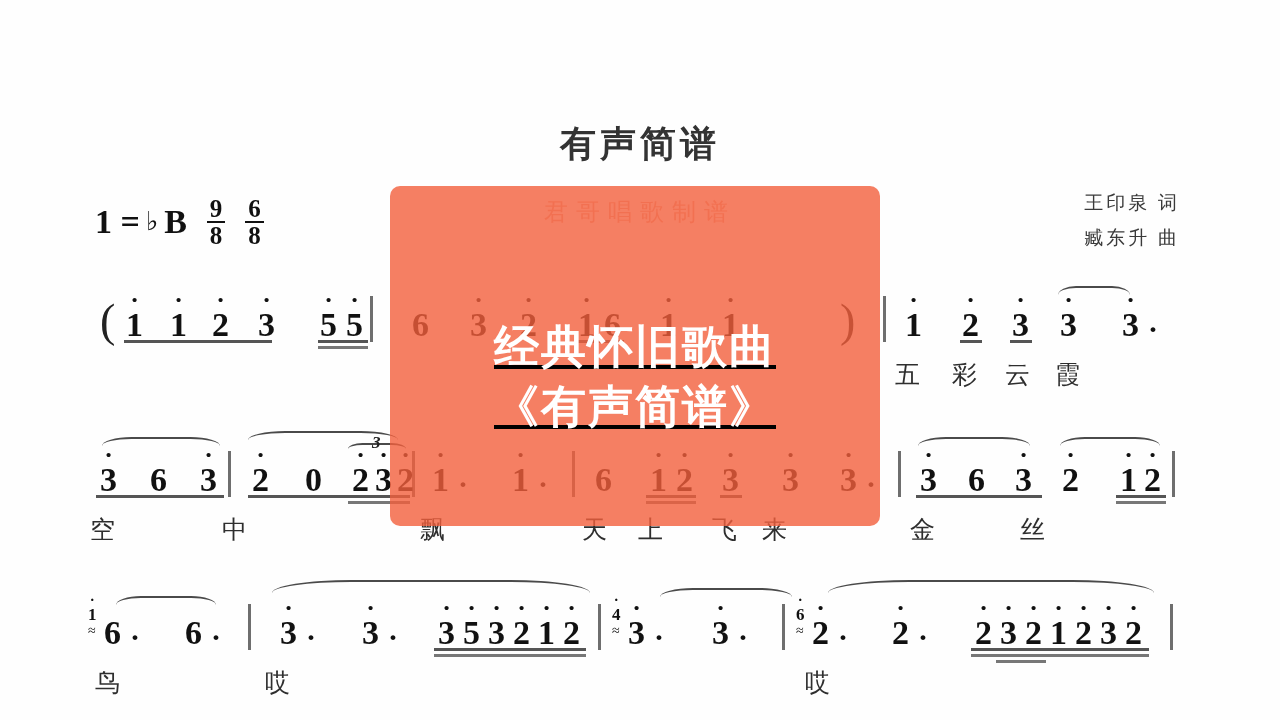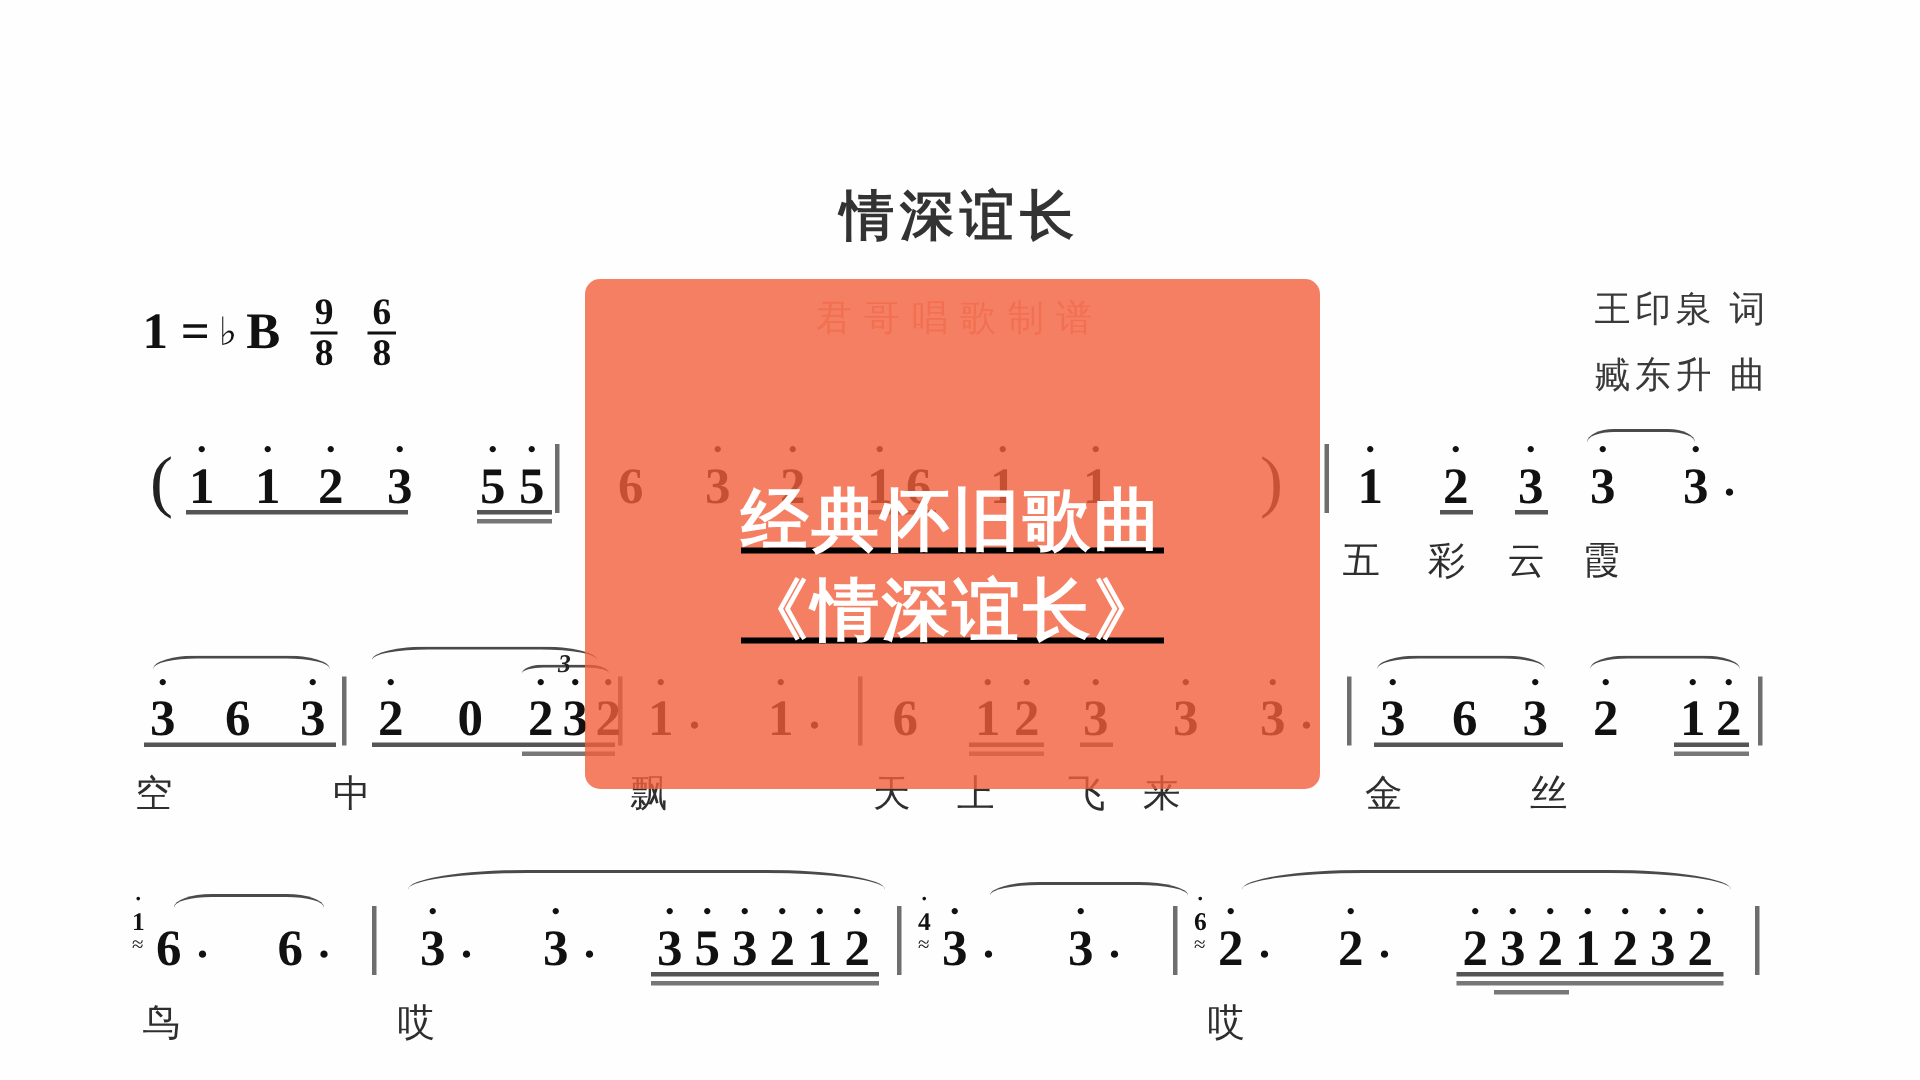--- a/index.html
+++ b/index.html
@@ -41,21 +41,21 @@
     font-size:25px;font-weight:700;margin-left:14px;
     font-family:"Liberation Serif","DejaVu Serif",serif;
   }
   .ts .num{display:block;padding:0 3px;}
   .ts .den{display:block;border-top:2.5px solid #111;padding:0 3px;}
 
   .credits{
     position:absolute;right:100px;top:185px;
     text-align:right;
     font-family:"Liberation Serif","DejaVu Serif",serif;
-    font-size:24px;color:#3a3a3a;line-height:1.85;
+    font-size:19px;color:#3a3a3a;line-height:1.85;
     letter-spacing:3px;
   }
 
   
   .stave{position:absolute;left:0;width:1280px;height:150px;}
   .notes{position:absolute;left:0;top:0;width:1280px;height:80px;}
   .lyrics{position:absolute;left:0;top:72px;width:1280px;height:50px;}
 
   .note{
     position:absolute;
@@ -140,21 +140,21 @@
     white-space:nowrap;
   }
 </style>
 </head>
 <body>
 
 <div id="sheet">
 
   <div class="watermark">君哥唱歌制谱</div>
 
-  <div class="song-title">情深谊长</div>
+  <div class="song-title">有声简谱</div>
 
   <div class="keysig">
     <span>1 =</span>
       <span class="flat">♭</span>
       <span>B</span>
     <span class="ts">
       <span class="num">9</span>
       <span class="den">8</span>
     </span>
     <span class="ts">
@@ -332,14 +332,14 @@
         <div class="lyric" style="left: 95px; top: 0px;">鸟</div>
         <div class="lyric" style="left: 265px; top: 0px;">哎</div>
         <div class="lyric" style="left: 805px; top: 0px;">哎</div>
       </div>
   </div>
 
 </div>
 
 <div id="overlay">
   <div class="oline">经典怀旧歌曲</div>
-  <div class="oline">《情深谊长》</div>
+  <div class="oline">《有声简谱》</div>
 </div>
 
 </body></html>

